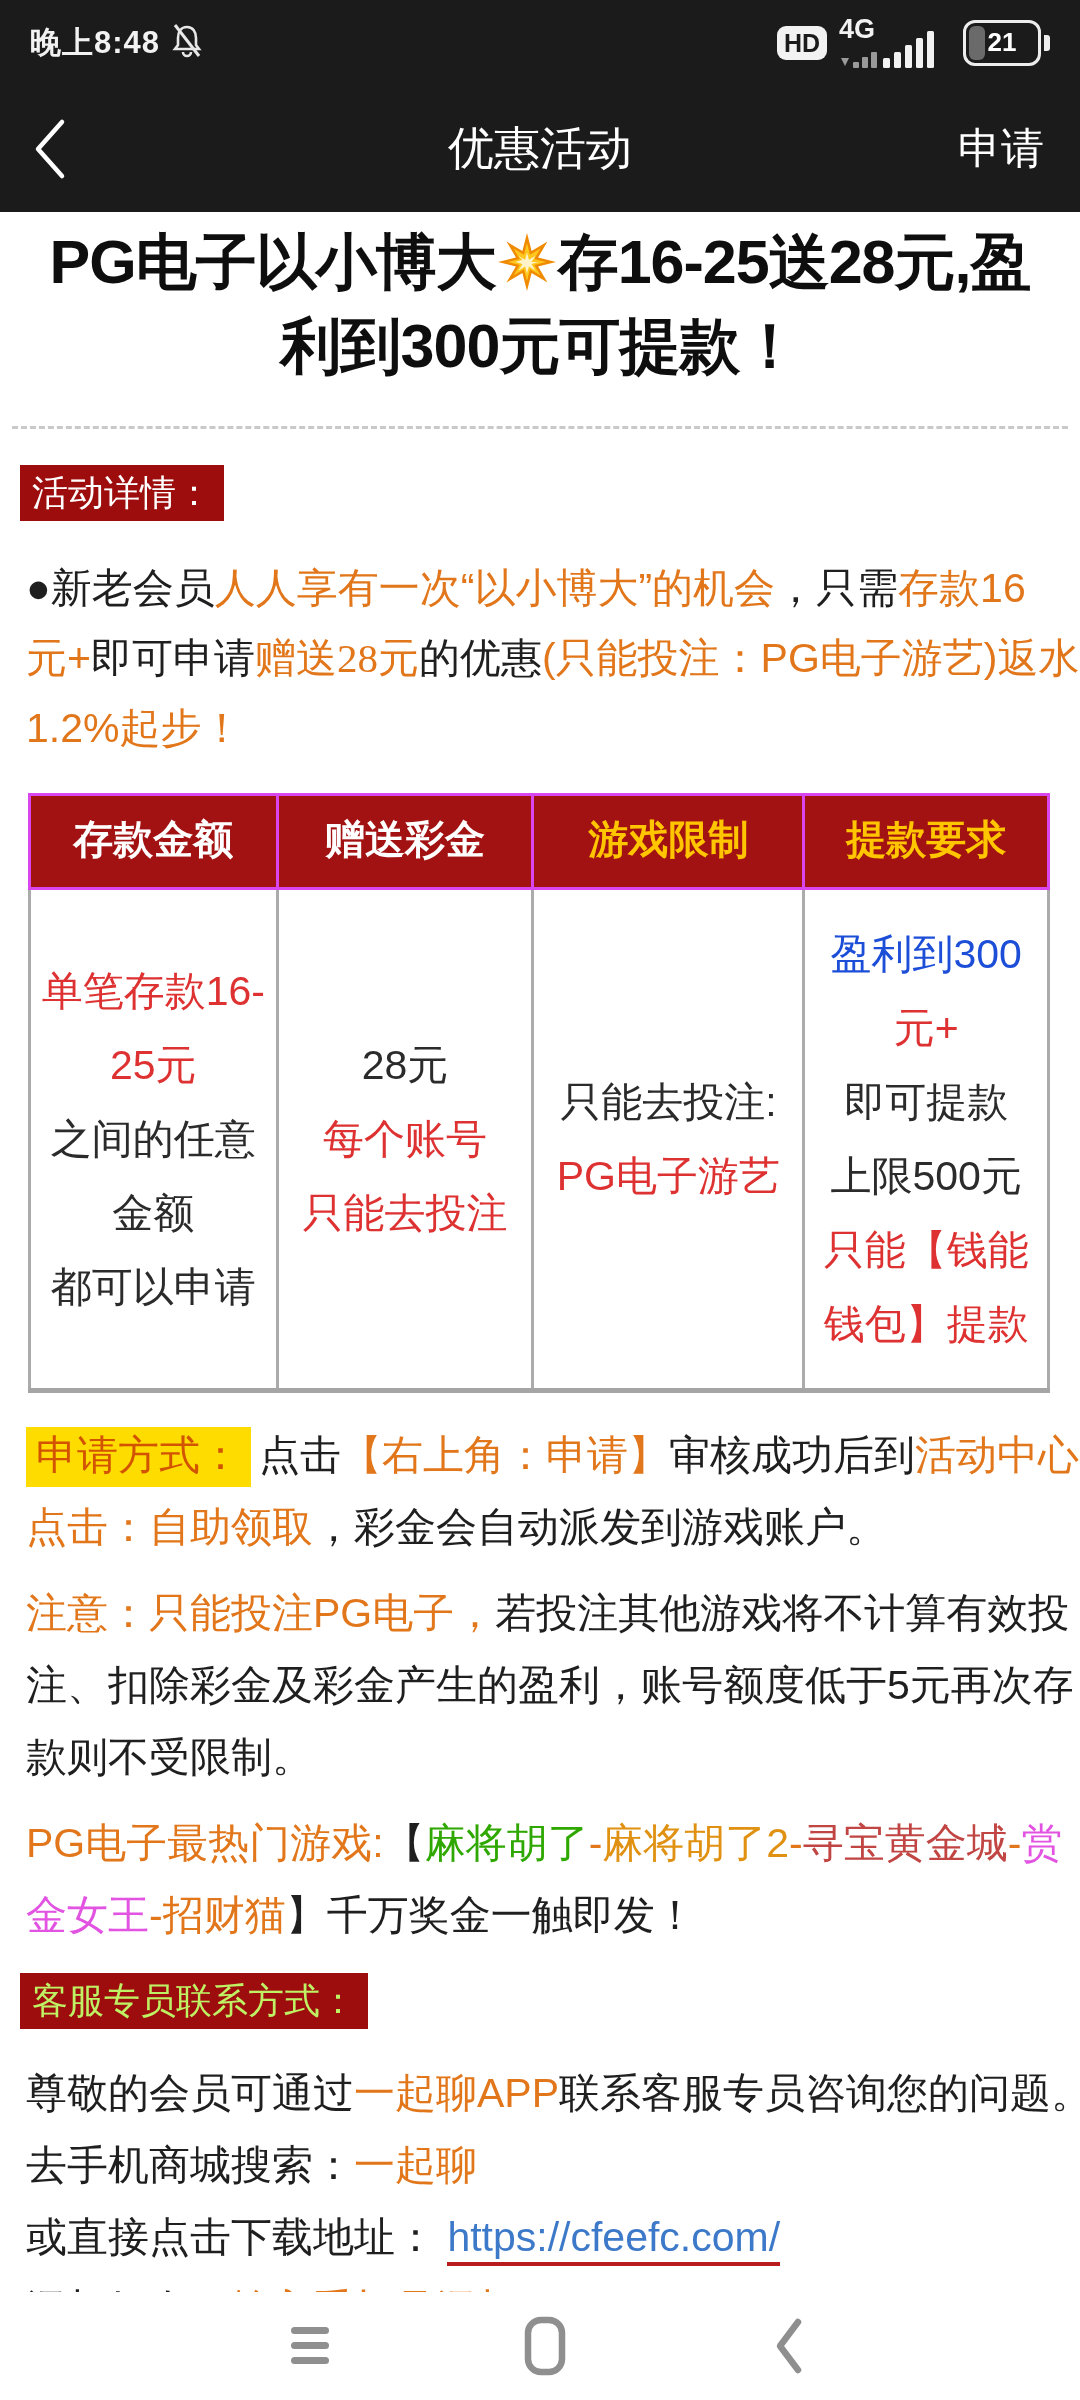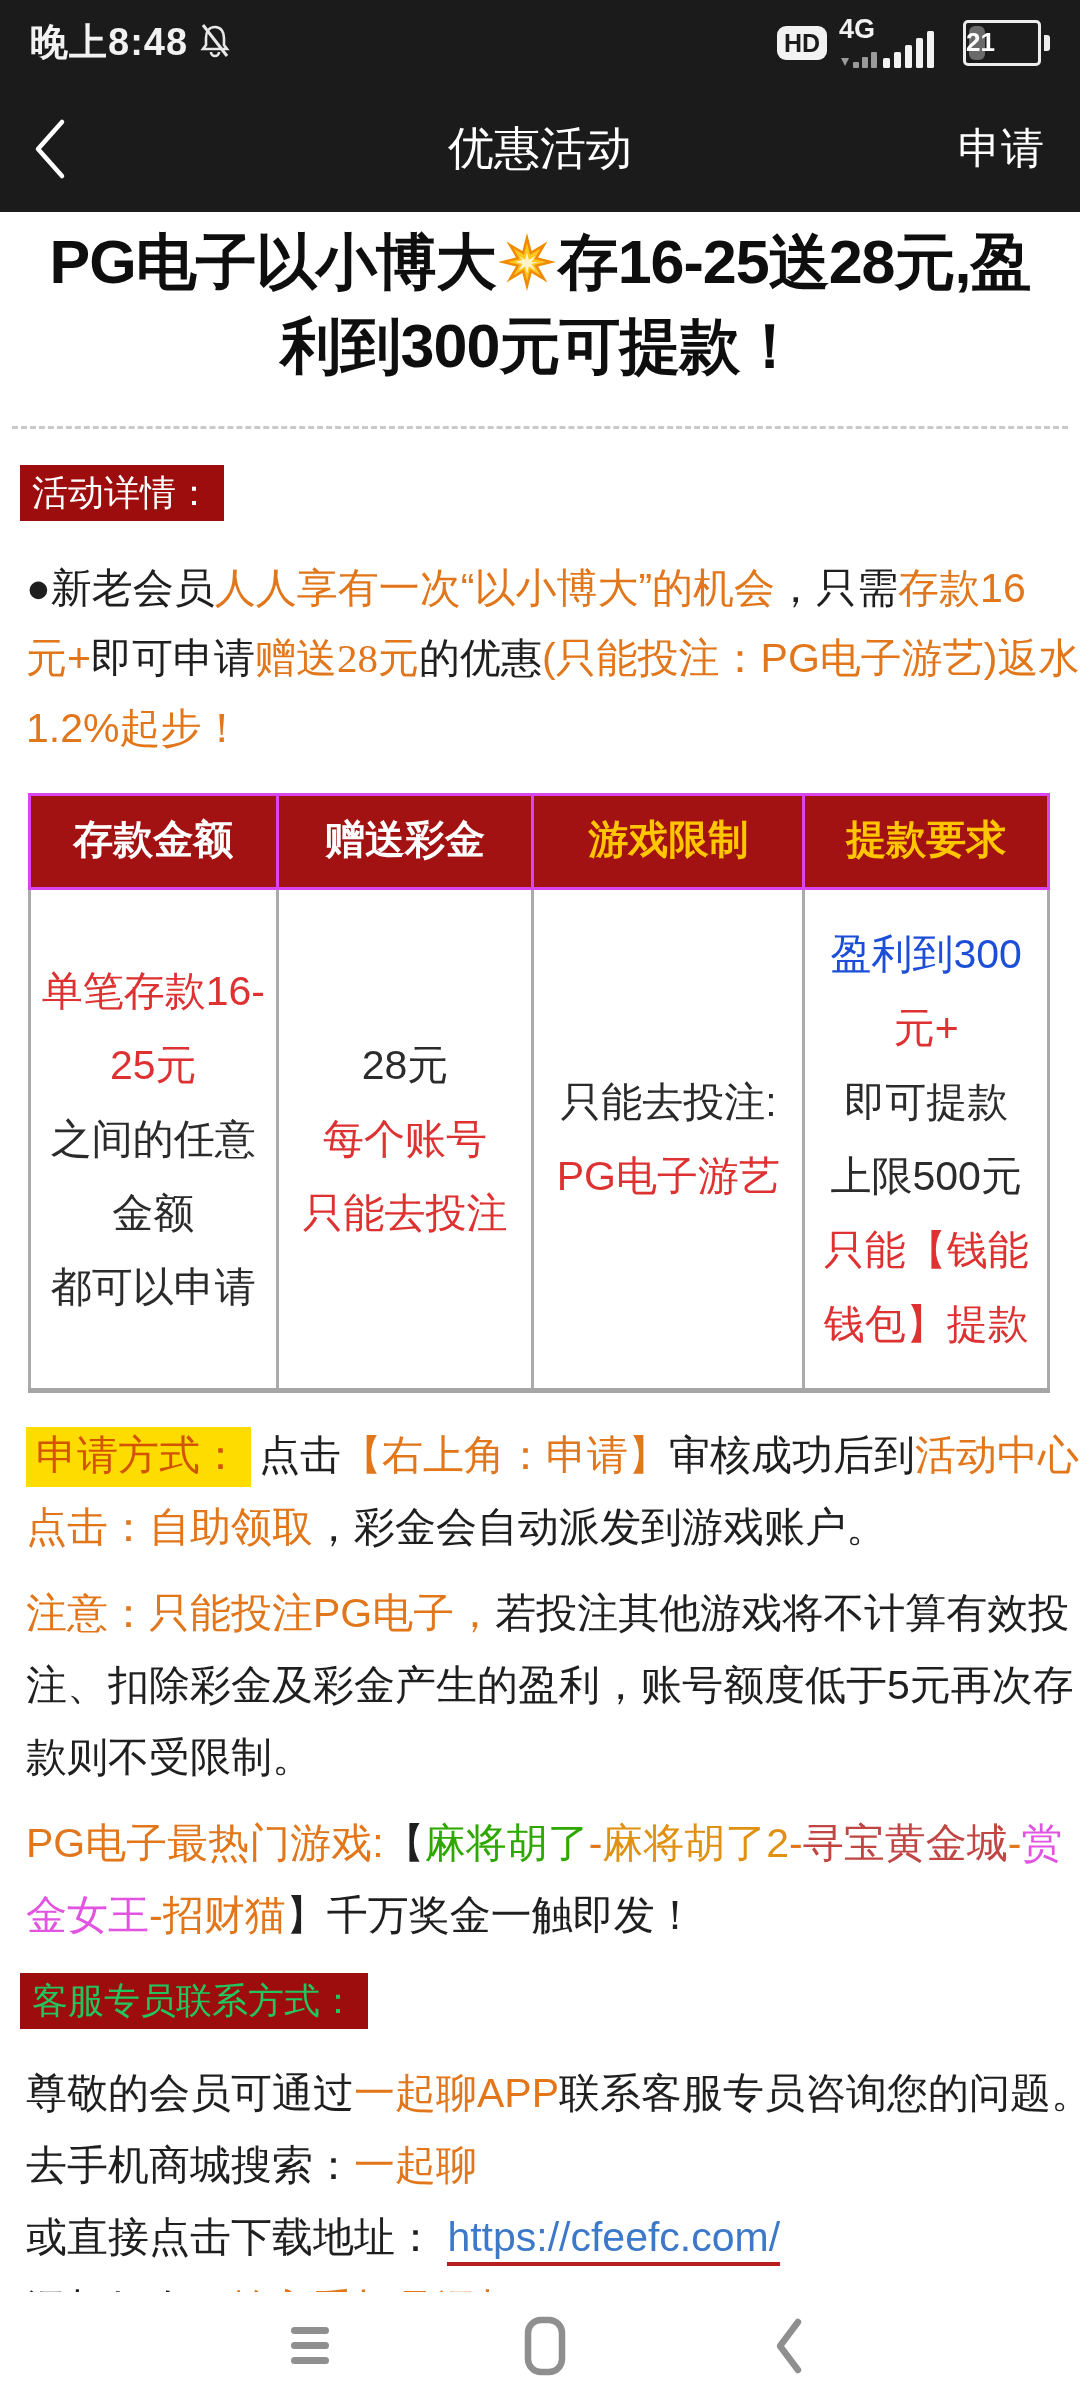--- a/index.html
+++ b/index.html
@@ -3,30 +3,30 @@
 <meta charset="utf-8">
 <style>
   html,body{margin:0;padding:0;background:#fff;}
   .phone{position:relative;width:1080px;height:2400px;background:#FFFFFF;overflow:hidden;
          font-family:"Liberation Sans","DejaVu Sans",sans-serif;}
 
   
   .status-bar{position:absolute;top:0;left:0;right:0;height:85px;background:#1B1B1B;
               display:flex;align-items:center;justify-content:space-between;padding:0 30px;box-sizing:border-box;}
   .sb-left{display:flex;align-items:center;gap:10px;}
-  .sb-time{color:#F2F2F2;font-size:38px;font-weight:700;letter-spacing:1px;}
+  .sb-time{color:#F2F2F2;font-size:31px;font-weight:700;letter-spacing:1px;}
   .sb-right{display:flex;align-items:center;gap:12px;}
   .hd-badge{background:#F2F2F2;color:#1B1B1B;font-size:25px;font-weight:800;
             border-radius:9px;padding:3px 7px;line-height:28px;}
   .net{position:relative;width:112px;height:58px;}
   .net-label{position:absolute;left:0;top:0;color:#F2F2F2;font-size:27px;font-weight:700;}
   .net-bars{position:absolute;right:0;bottom:2px;}
   .battery{display:flex;align-items:center;}
-  .batt-body{position:relative;width:72px;height:40px;border:3px solid #EDEDED;border-radius:5px;
-             display:flex;align-items:center;justify-content:flex-start;}
+  .batt-body{position:relative;width:72px;height:40px;border:3px solid #EDEDED;border-radius:12px;
+             display:flex;align-items:center;justify-content:center;}
   .batt-fill{position:absolute;left:3px;top:3px;bottom:3px;width:16px;background:#6A6A6A;border-radius:6px;}
   .batt-pct{position:relative;color:#FFFFFF;font-size:26px;font-weight:700;}
   .batt-nub{width:6px;height:16px;background:#EDEDED;border-radius:0 3px 3px 0;margin-left:3px;}
 
   
   .nav-bar{position:absolute;top:85px;left:0;right:0;height:127px;background:#1B1B1B;}
   .back-button{position:absolute;left:26px;top:30px;width:64px;height:68px;display:flex;align-items:center;}
   .nav-title{position:absolute;left:0;right:0;top:0;height:127px;display:flex;align-items:center;justify-content:center;
              color:#FFFFFF;font-size:46px;}
   .apply-button{position:absolute;right:36px;top:0;height:127px;display:flex;align-items:center;
@@ -221,21 +221,21 @@
     <div class="p p-games">
       <div class="pline">
         <span style="color: rgb(226, 118, 27);">PG电子最热门游戏:</span><span style="color: rgb(31, 31, 31);">【</span><span style="color: rgb(46, 168, 0);">麻将胡了</span><span style="color: rgb(226, 118, 27);">-</span><span style="color: rgb(224, 145, 18);">麻将胡了2</span><span style="color: rgb(226, 118, 27);">-</span><span style="color: rgb(192, 69, 67);">寻宝黄金城</span><span style="color: rgb(226, 118, 27);">-</span><span style="color: rgb(226, 83, 226);">赏</span>
       </div>
       <div class="pline">
         <span style="color: rgb(226, 83, 226);">金女王</span><span style="color: rgb(226, 118, 27);">-</span><span style="color: rgb(226, 118, 27);">招财猫</span><span style="color: rgb(31, 31, 31);">】千万奖金一触即发！</span>
       </div>
     </div>
 
     <div class="badge-wrap2">
-      <span class="badge" style="color: #22c55e; background-color: rgb(158, 13, 13);">客服专员联系方式：</span>
+      <span class="badge" style="color: #bef264; background-color: rgb(158, 13, 13);">客服专员联系方式：</span>
     </div>
 
     <div class="p p-contact">
       <div class="pline">
         <span style="color: rgb(31, 31, 31);">尊敬的会员可通过</span><span style="color: rgb(226, 118, 27);">一起聊APP</span><span style="color: rgb(31, 31, 31);">联系客服专员咨询您的问题。</span>
       </div>
       <div class="pline">
         <span style="color: rgb(31, 31, 31);">去手机商城搜索：</span><span style="color: rgb(226, 118, 27);">一起聊</span>
       </div>
       <div class="pline">

